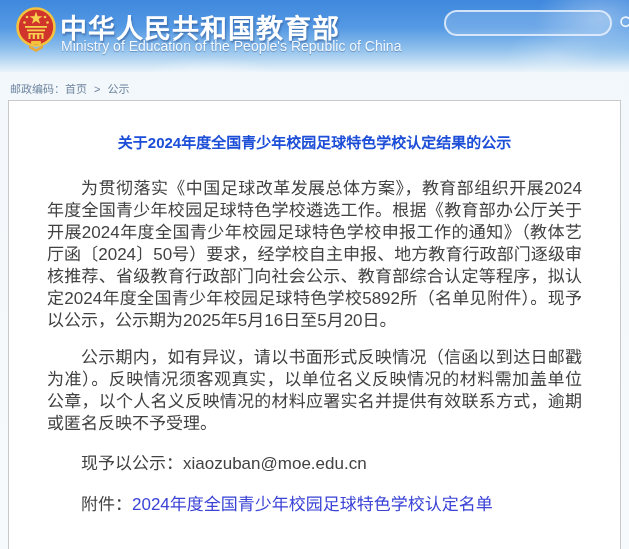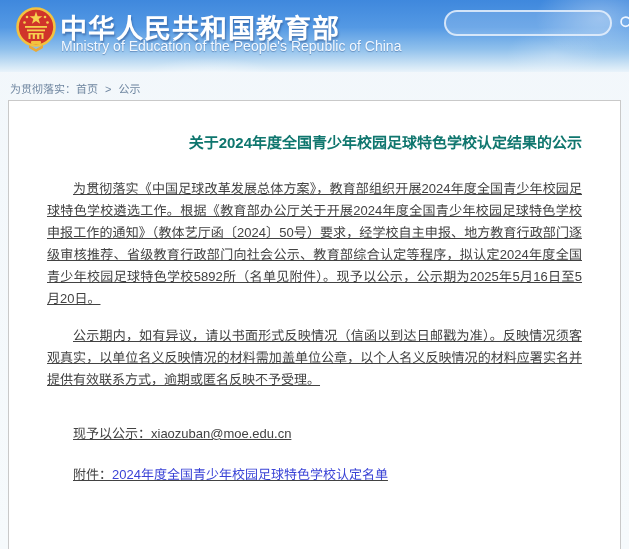--- a/index.html
+++ b/index.html
@@ -64,33 +64,32 @@
 
   
   .panel {
     position: absolute; left: 8px; top: 100px; width: 613px; height: 470px;
     background: #ffffff;
     border: 1px solid #c9c9c9;
     padding: 30px 38px 0 38px;
   }
 
   .doc-title {
-    text-align: right;
-    font-size: 15px; font-weight: bold; color: #0f766e;
+    text-align: center;
+    font-size: 15px; font-weight: bold; color: #1d4ed8;
     margin-bottom: 26px;
   }
 
   .doc-body p {
-    font-size: 13px; color: #424242; line-height: 22px;
+    font-size: 17px; color: #424242; line-height: 22px;
     text-indent: 2em;
     text-align: justify;
-    text-decoration: underline;
   }
   .p1 { margin-bottom: 15px; }
-  .p2 { margin-bottom: 32px; }
+  .p2 { margin-bottom: 18px; }
   .email-line   { margin-bottom: 19px; }
   .address-line { margin-bottom: 21px; }
   .attachment-line { margin-bottom: 9px; }
 
   .attachment-line a {
     color: #3a43d6; text-decoration: none;
   }
 </style>
 </head>
 <body>
@@ -123,21 +122,21 @@
     <input type="text" placeholder="" style="">
     <span class="search-icon">
       <svg width="16" height="16" viewBox="0 0 16 16">
         <circle cx="6.7" cy="6.7" r="4.6" fill="none" stroke="#eef5ff" stroke-width="1.7"></circle>
         <line x1="10.2" y1="10.2" x2="14" y2="14" stroke="#eef5ff" stroke-width="1.7" stroke-linecap="round"></line>
       </svg>
     </span>
   </div>
 
   <div class="breadcrumb">
-    <span>为贯彻落实：</span><a href="#">首页</a><span class="sep">&gt;</span><span>公示</span>
+    <span>邮政编码：</span><a href="#">首页</a><span class="sep">&gt;</span><span>公示</span>
   </div>
 </div>
 
 <div class="panel">
 
   <div class="doc-title">关于2024年度全国青少年校园足球特色学校认定结果的公示</div>
 
   <div class="doc-body">
     <p class="p1">为贯彻落实《中国足球改革发展总体方案》，教育部组织开展2024年度全国青少年校园足球特色学校遴选工作。根据《教育部办公厅关于开展2024年度全国青少年校园足球特色学校申报工作的通知》（教体艺厅函〔2024〕50号）要求，经学校自主申报、地方教育行政部门逐级审核推荐、省级教育行政部门向社会公示、教育部综合认定等程序，拟认定2024年度全国青少年校园足球特色学校5892所（名单见附件）。现予以公示，公示期为2025年5月16日至5月20日。</p>
     <p class="p2">公示期内，如有异议，请以书面形式反映情况（信函以到达日邮戳为准）。反映情况须客观真实，以单位名义反映情况的材料需加盖单位公章，以个人名义反映情况的材料应署实名并提供有效联系方式，逾期或匿名反映不予受理。</p>

